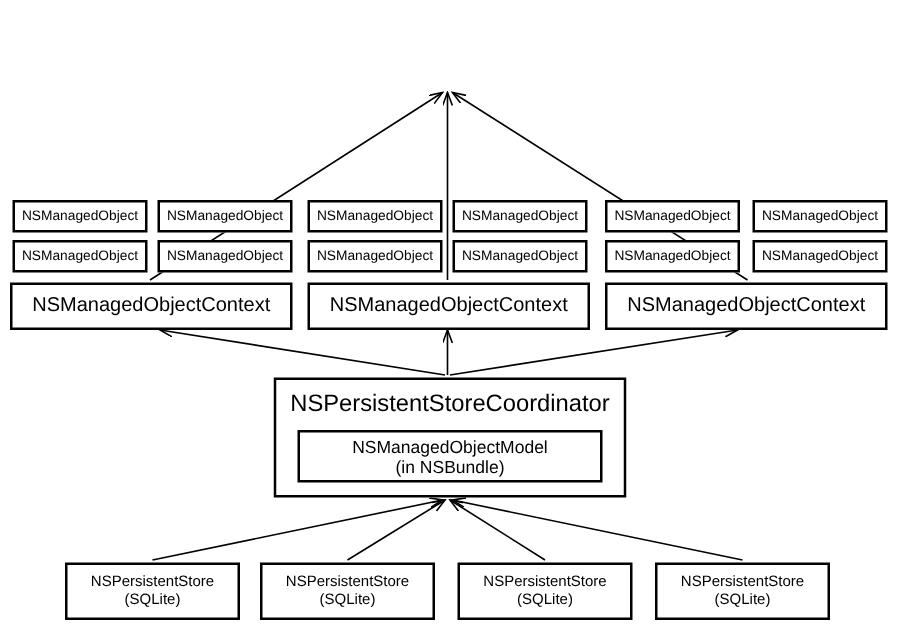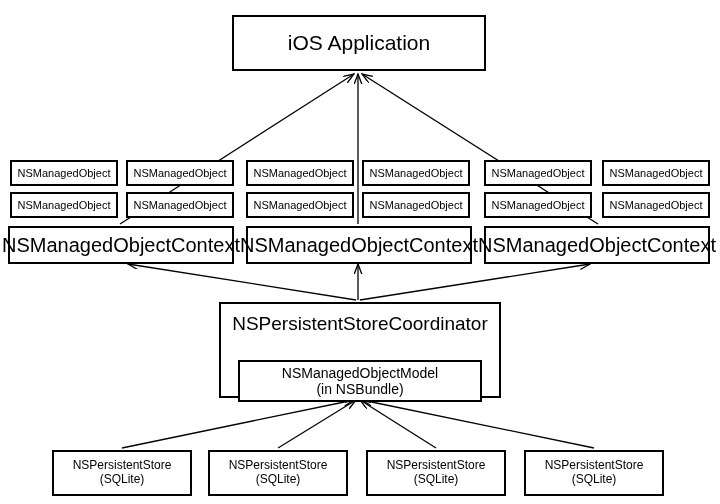--- a/index.html
+++ b/index.html
@@ -39,33 +39,32 @@
     z-index: 3;
   }
   .box.app {
     font-size: 21px;
   }
   .box.mo {
     font-size: 11px;
     border-width: 2px;
   }
   .box.ctx {
-    font-size: 20px;
+    font-size: 16px;
     text-align: right;
   }
   .box.coord {
     font-size: 19px;
     align-items: flex-start;
     padding-top: 9px;
     z-index: 2;
   }
   .box.model {
     font-size: 14px;
     z-index: 4;
-    margin-top: 16px;
   }
   .box.store {
     font-size: 12px;
   }
   .two-line {
     display: block;
   }
 </style>
 </head>
 <body>
@@ -88,23 +87,20 @@
       <line x1="358" y1="300" x2="358" y2="264" marker-end="url(#ah)"></line>
       <line x1="360" y1="300" x2="590" y2="264" marker-end="url(#ah)"></line>
 
       <line x1="122" y1="448" x2="354" y2="400" marker-end="url(#ah)"></line>
       <line x1="278" y1="448" x2="356" y2="400" marker-end="url(#ah)"></line>
       <line x1="436" y1="448" x2="360" y2="400" marker-end="url(#ah)"></line>
       <line x1="594" y1="448" x2="362" y2="400" marker-end="url(#ah)"></line>
     </g>
   </svg>
 
-  <div class="box app" style="left:232px; top:15px; width:254px; height:56px;">
-    <span>iOS Application</span>
-  </div>
 
   <div class="box mo" style="left:10px; top:160px; width:108px; height:26px;">
     <span>NSManagedObject</span>
   </div>
   <div class="box mo" style="left:126px; top:160px; width:108px; height:26px;">
     <span>NSManagedObject</span>
   </div>
   <div class="box mo" style="left:246px; top:160px; width:108px; height:26px;">
     <span>NSManagedObject</span>
   </div>

